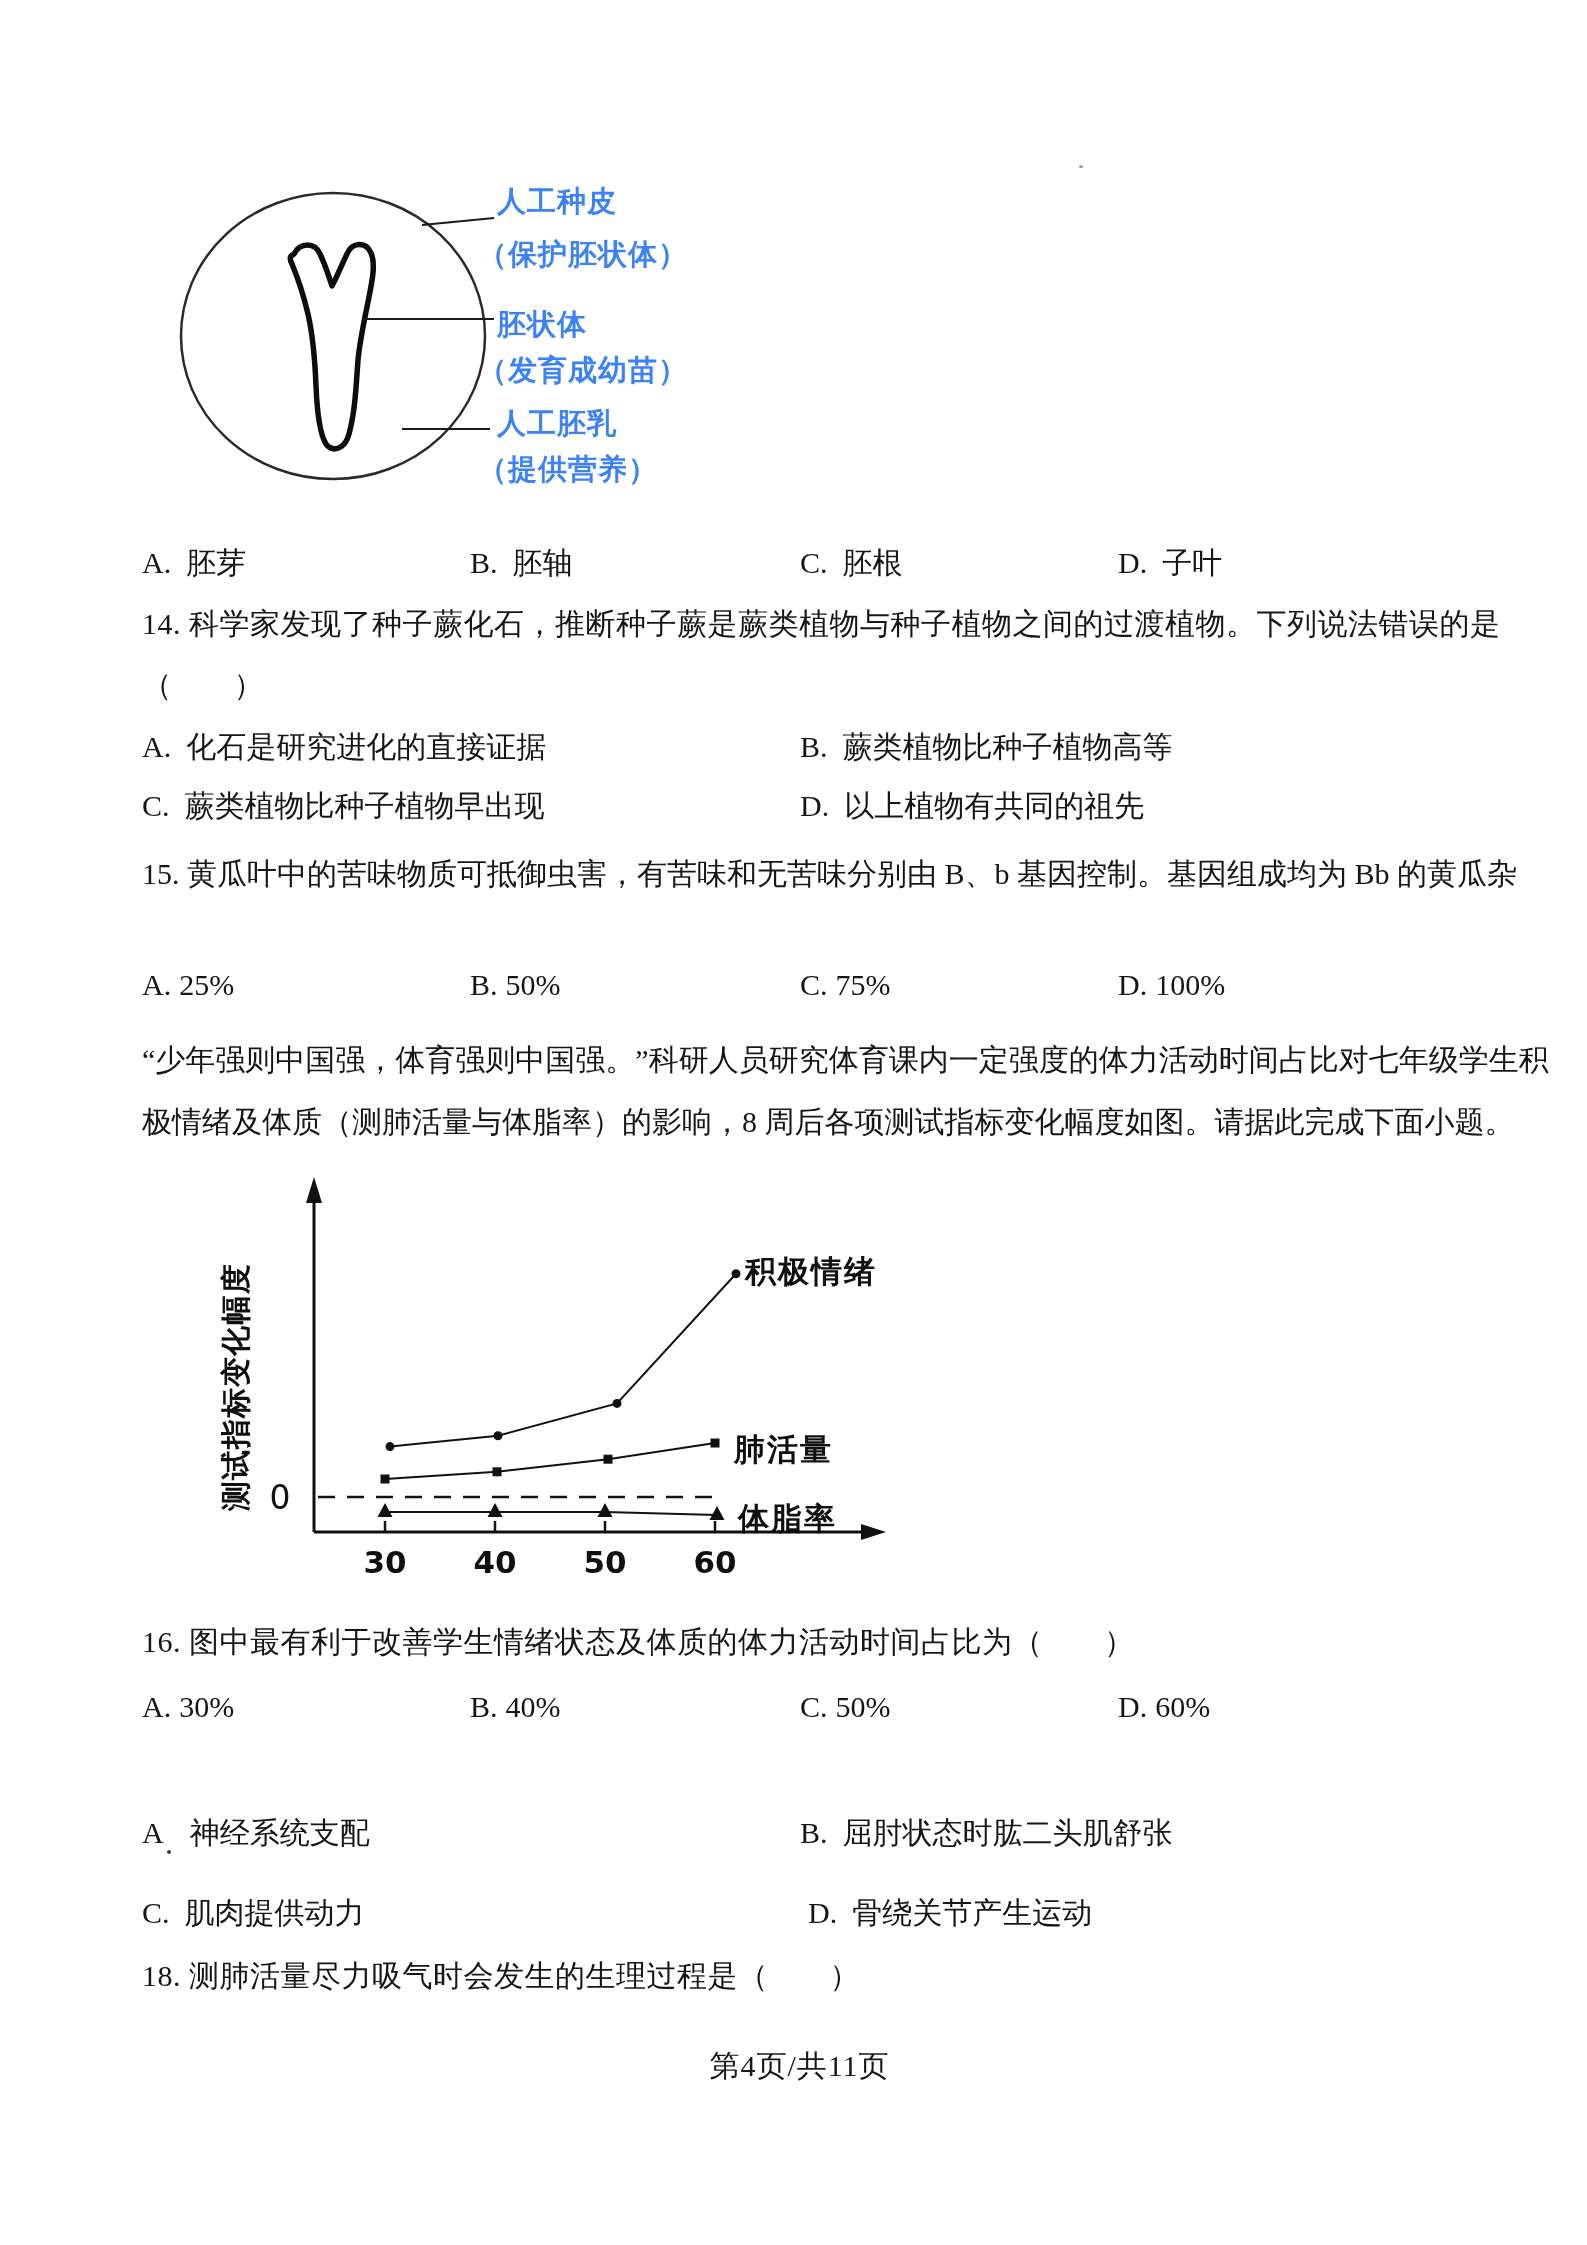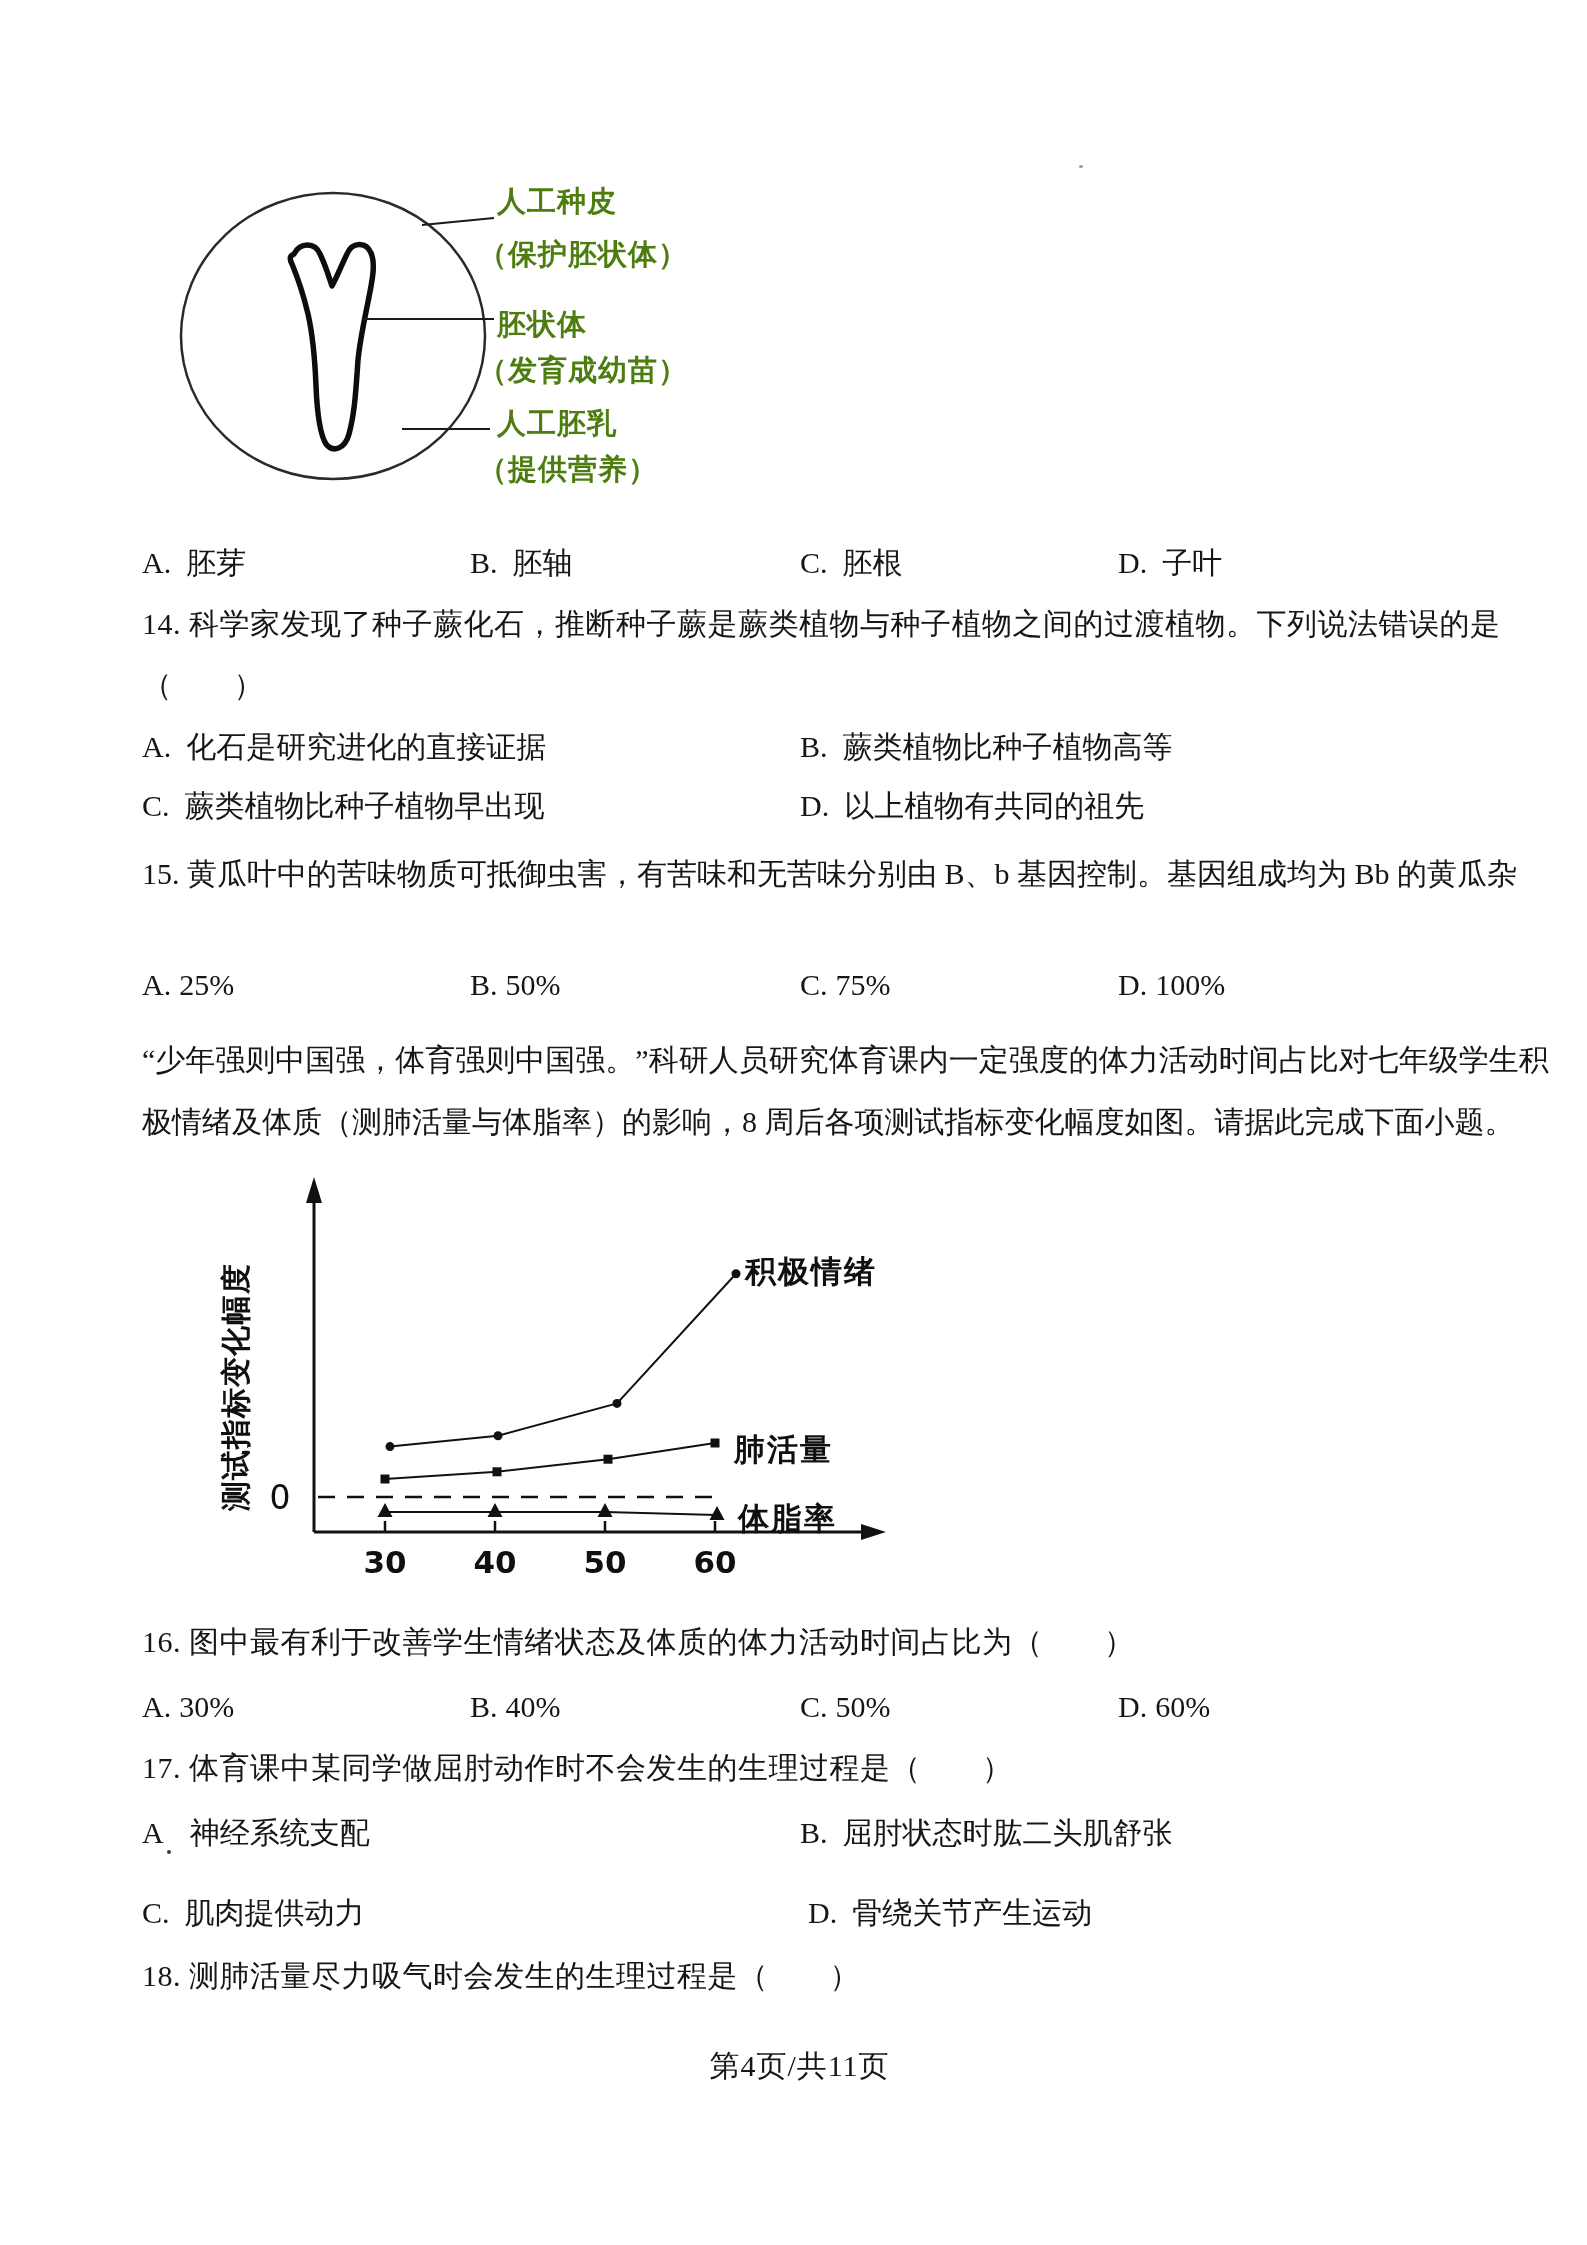--- a/index.html
+++ b/index.html
@@ -8,21 +8,21 @@
     background:#ffffff; overflow:hidden;
     font-family:"Liberation Serif","DejaVu Serif",serif;
     color:#161616;
   }
   .line { position:absolute; font-size:30px; white-space:nowrap; letter-spacing:0.5px; }
   .opt  { position:absolute; font-size:30px; white-space:nowrap; }
   .opt .lbl { display:inline-block; margin-right:15px; }
   .dlabel {
     position:absolute; white-space:nowrap;
     font-family:"DejaVu Sans","Liberation Sans",sans-serif;
-    font-weight:700; font-size:29px; color:#4d7c0f; letter-spacing:1px;
+    font-weight:700; font-size:29px; color:#3b82f6; letter-spacing:1px;
   }
   .footer {
     position:absolute; left:0; width:100%; text-align:center;
     font-size:30px; letter-spacing:1px;
   }
   svg text {
     font-family:"DejaVu Sans","Liberation Sans",sans-serif;
     fill:#101010;
   }
   .speck { position:absolute; border-radius:50%; }
@@ -158,21 +158,20 @@
   <span class="opt" style="left:470px; top:1690px;">
     <span class="lbl" style="margin-right:8px;">B.</span><span>40%</span>
   </span>
   <span class="opt" style="left:800px; top:1690px;">
     <span class="lbl" style="margin-right:8px;">C.</span><span>50%</span>
   </span>
   <span class="opt" style="left:1118px; top:1690px;">
     <span class="lbl" style="margin-right:8px;">D.</span><span>60%</span>
   </span>
 
-  <span class="line" style="left:142px; top:1748px;">17. 体育课中某同学做屈肘动作时不会发生的生理过程是（　　）</span>
   <span class="opt" style="left:142px; top:1813px;">
     <span class="lbl" style="margin-right:26px;">A</span><span>神经系统支配</span>
   </span>
   <span class="opt" style="left:800px; top:1813px;">
     <span class="lbl">B.</span><span>屈肘状态时肱二头肌舒张</span>
   </span>
   <span class="opt" style="left:142px; top:1893px;">
     <span class="lbl">C.</span><span>肌肉提供动力</span>
   </span>
   <span class="opt" style="left:800px; top:1893px;margin-left:8px;">

